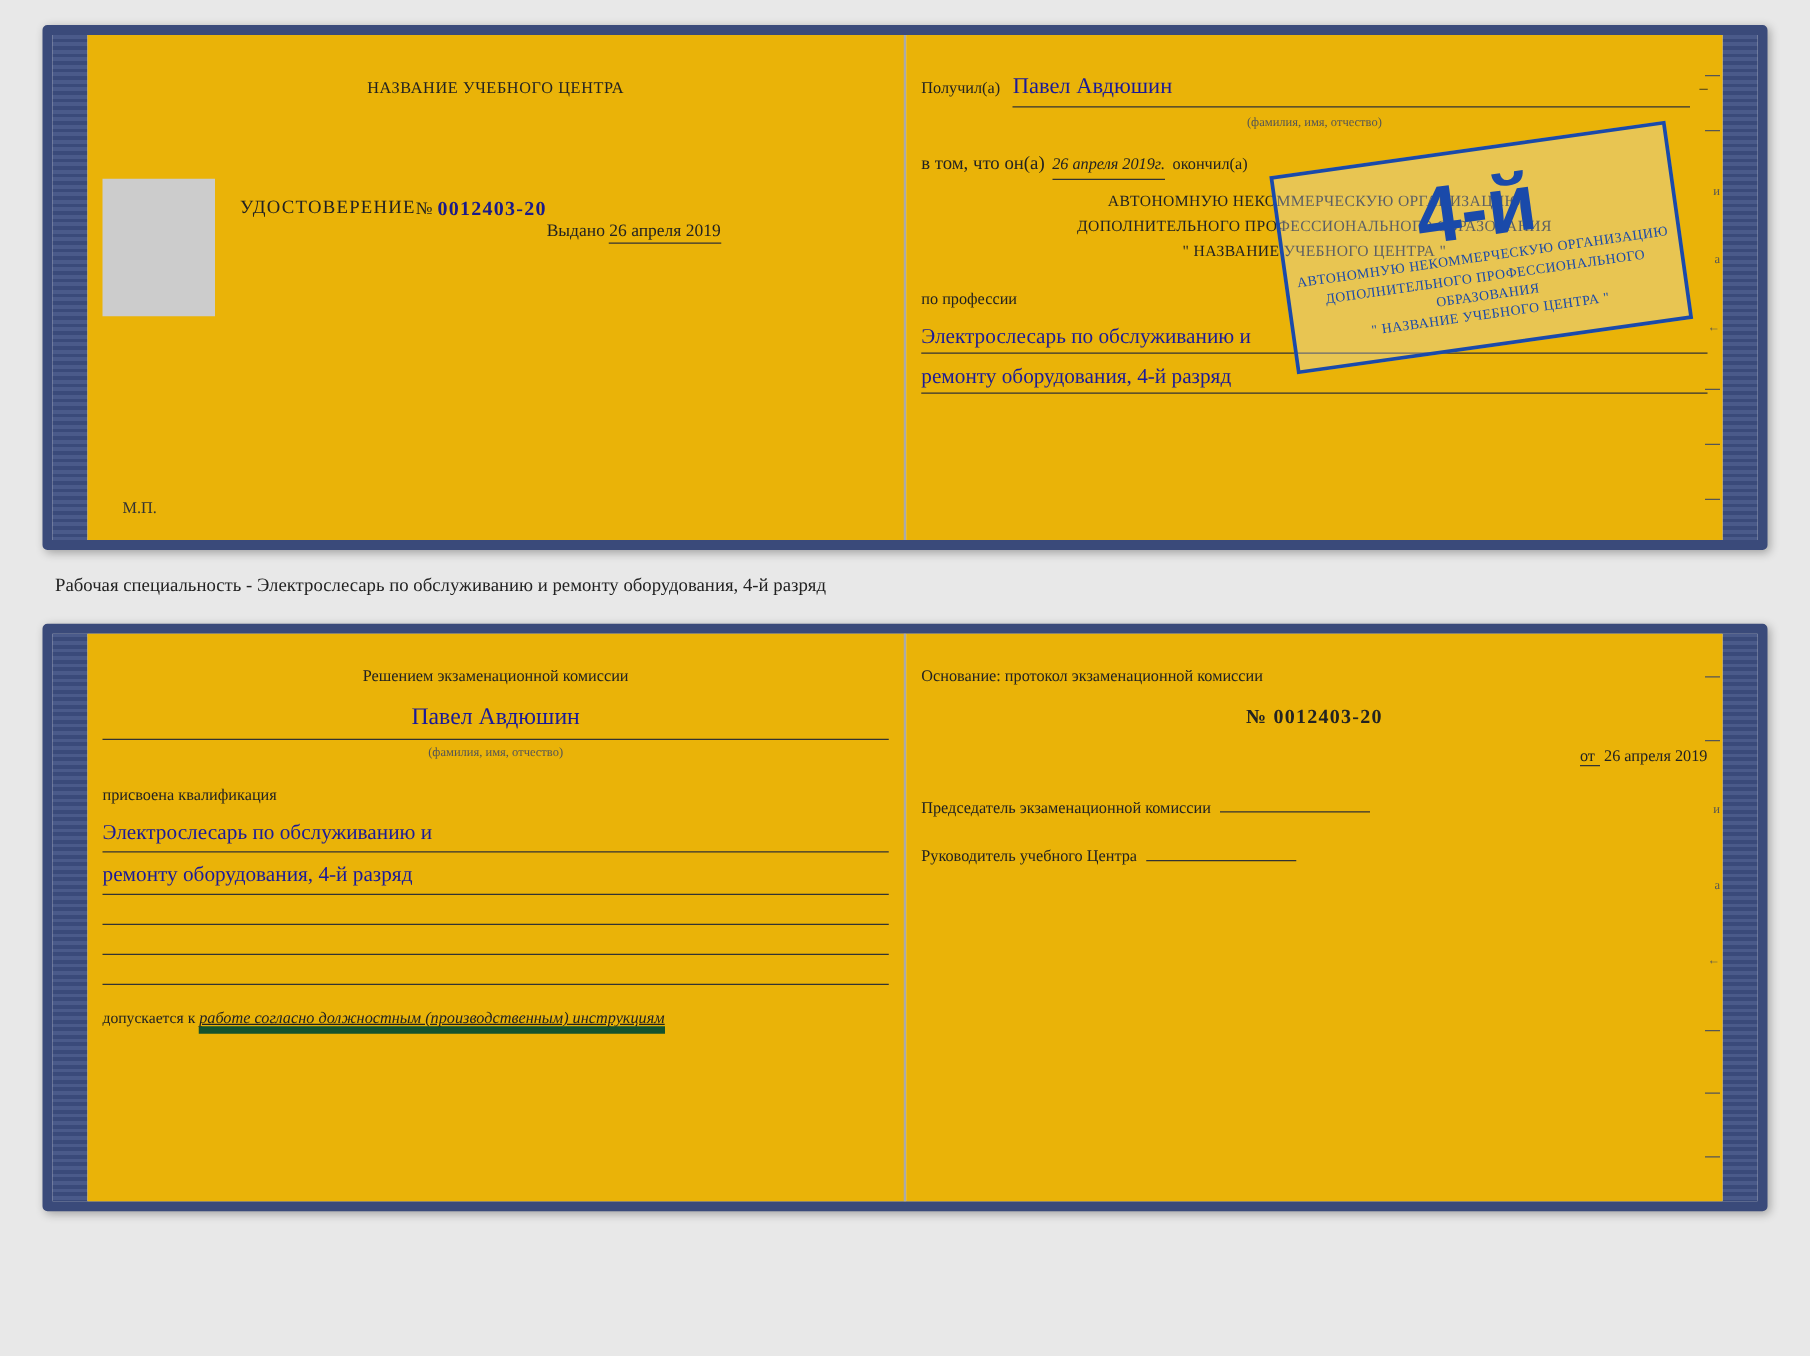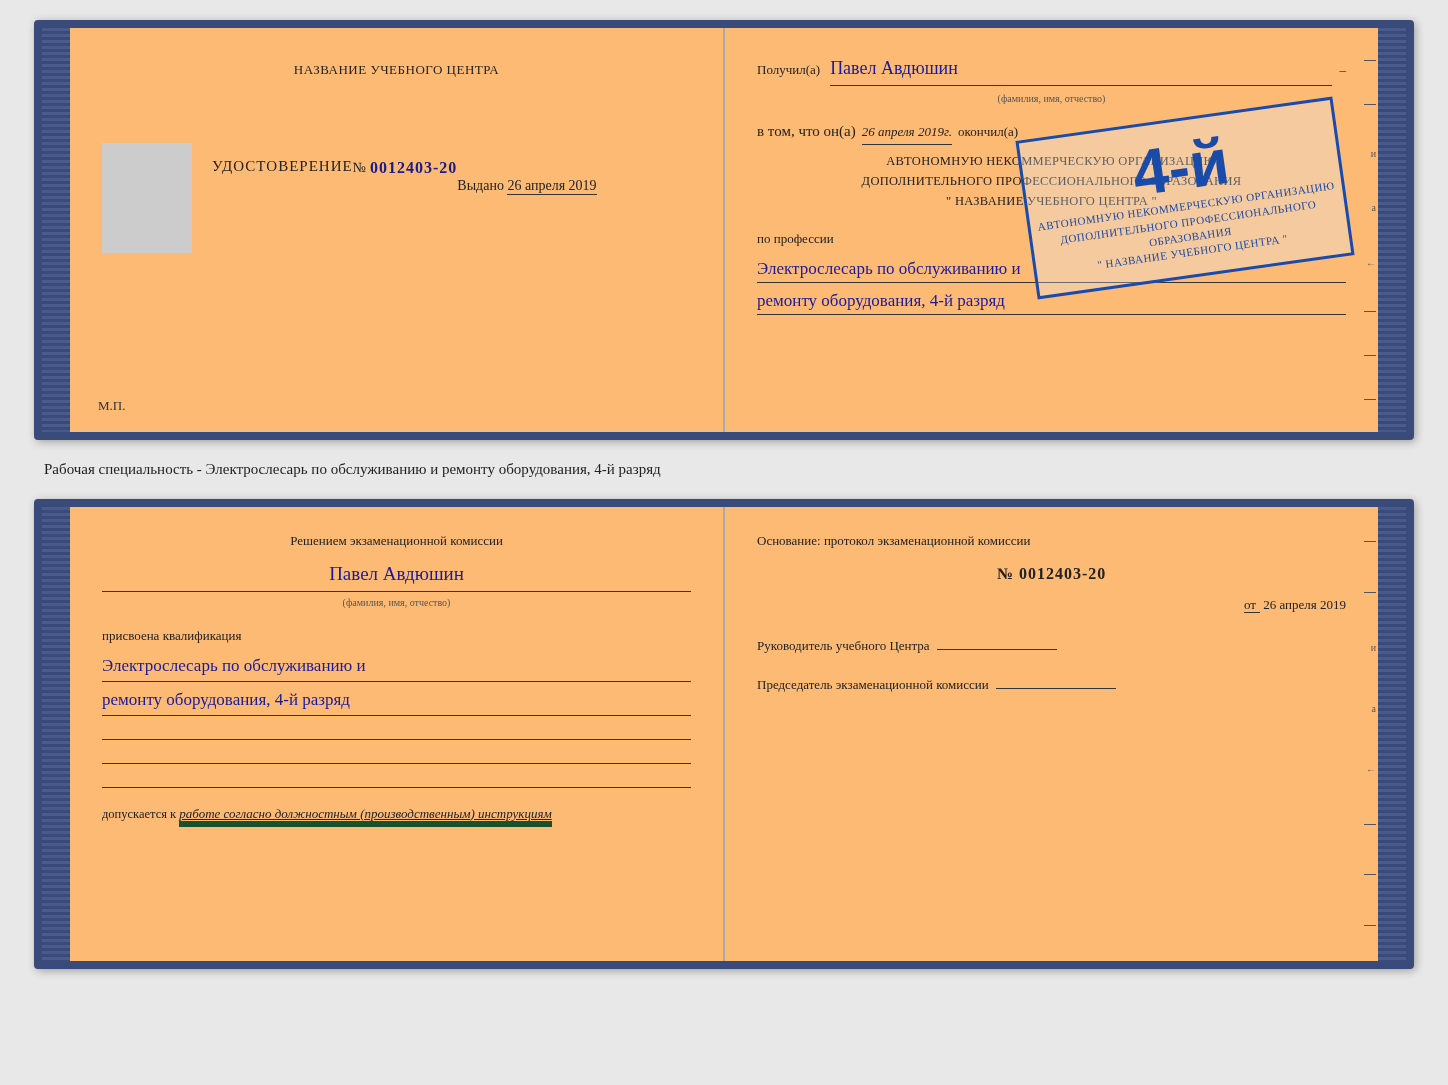--- a/index.html
+++ b/index.html
@@ -40,23 +40,23 @@
       background: repeating-linear-gradient(
         180deg,
         #4a5a8a 0px, #4a5a8a 3px,
         #3a4a7a 3px, #3a4a7a 6px
       );
       flex-shrink: 0;
     }
 
     .page-left, .page-right {
       flex: 1;
-      padding: 24px 32px;
+      padding: 24px 12px;
       position: relative;
-      background: #fdba74;
+      background: #eab308;
     }
 
     .page-left {
       border-right: 2px solid #aaa;
     }
 
     
     .page-right {
       position: relative;
     }
@@ -487,29 +487,29 @@
       <div class="protocol-number">
         <span>№</span>&nbsp;<span>0012403-20</span>
       </div>
 
       <div class="protocol-date">
         <span style="border-bottom:1px solid #333; padding-right:4px;">от</span>
         <span>26 апреля 2019</span>
       </div>
 
       <div class="signatory-block">
+        <div class="signatory-label">
+          <span>Председатель экзаменационной комиссии</span>
+          <span class="sig-line"></span>
+        </div>
+
         <div class="signatory-label" style="margin-top:20px;">
           <span>Руководитель учебного Центра</span>
           <span class="sig-line"></span>
         </div>
-
-        <div class="signatory-label">
-          <span>Председатель экзаменационной комиссии</span>
-          <span class="sig-line"></span>
-        </div>
       </div>
     </div>
 
     <div class="right-edge-lines">
       <div class="edge-line"></div>
       <div class="edge-line"></div>
       <div style="font-size:10px; color:#555; text-align:right;">и</div>
       <div style="font-size:10px; color:#555; text-align:right;">а</div>
       <div style="font-size:10px; color:#555; text-align:right;">←</div>
       <div class="edge-line"></div>

